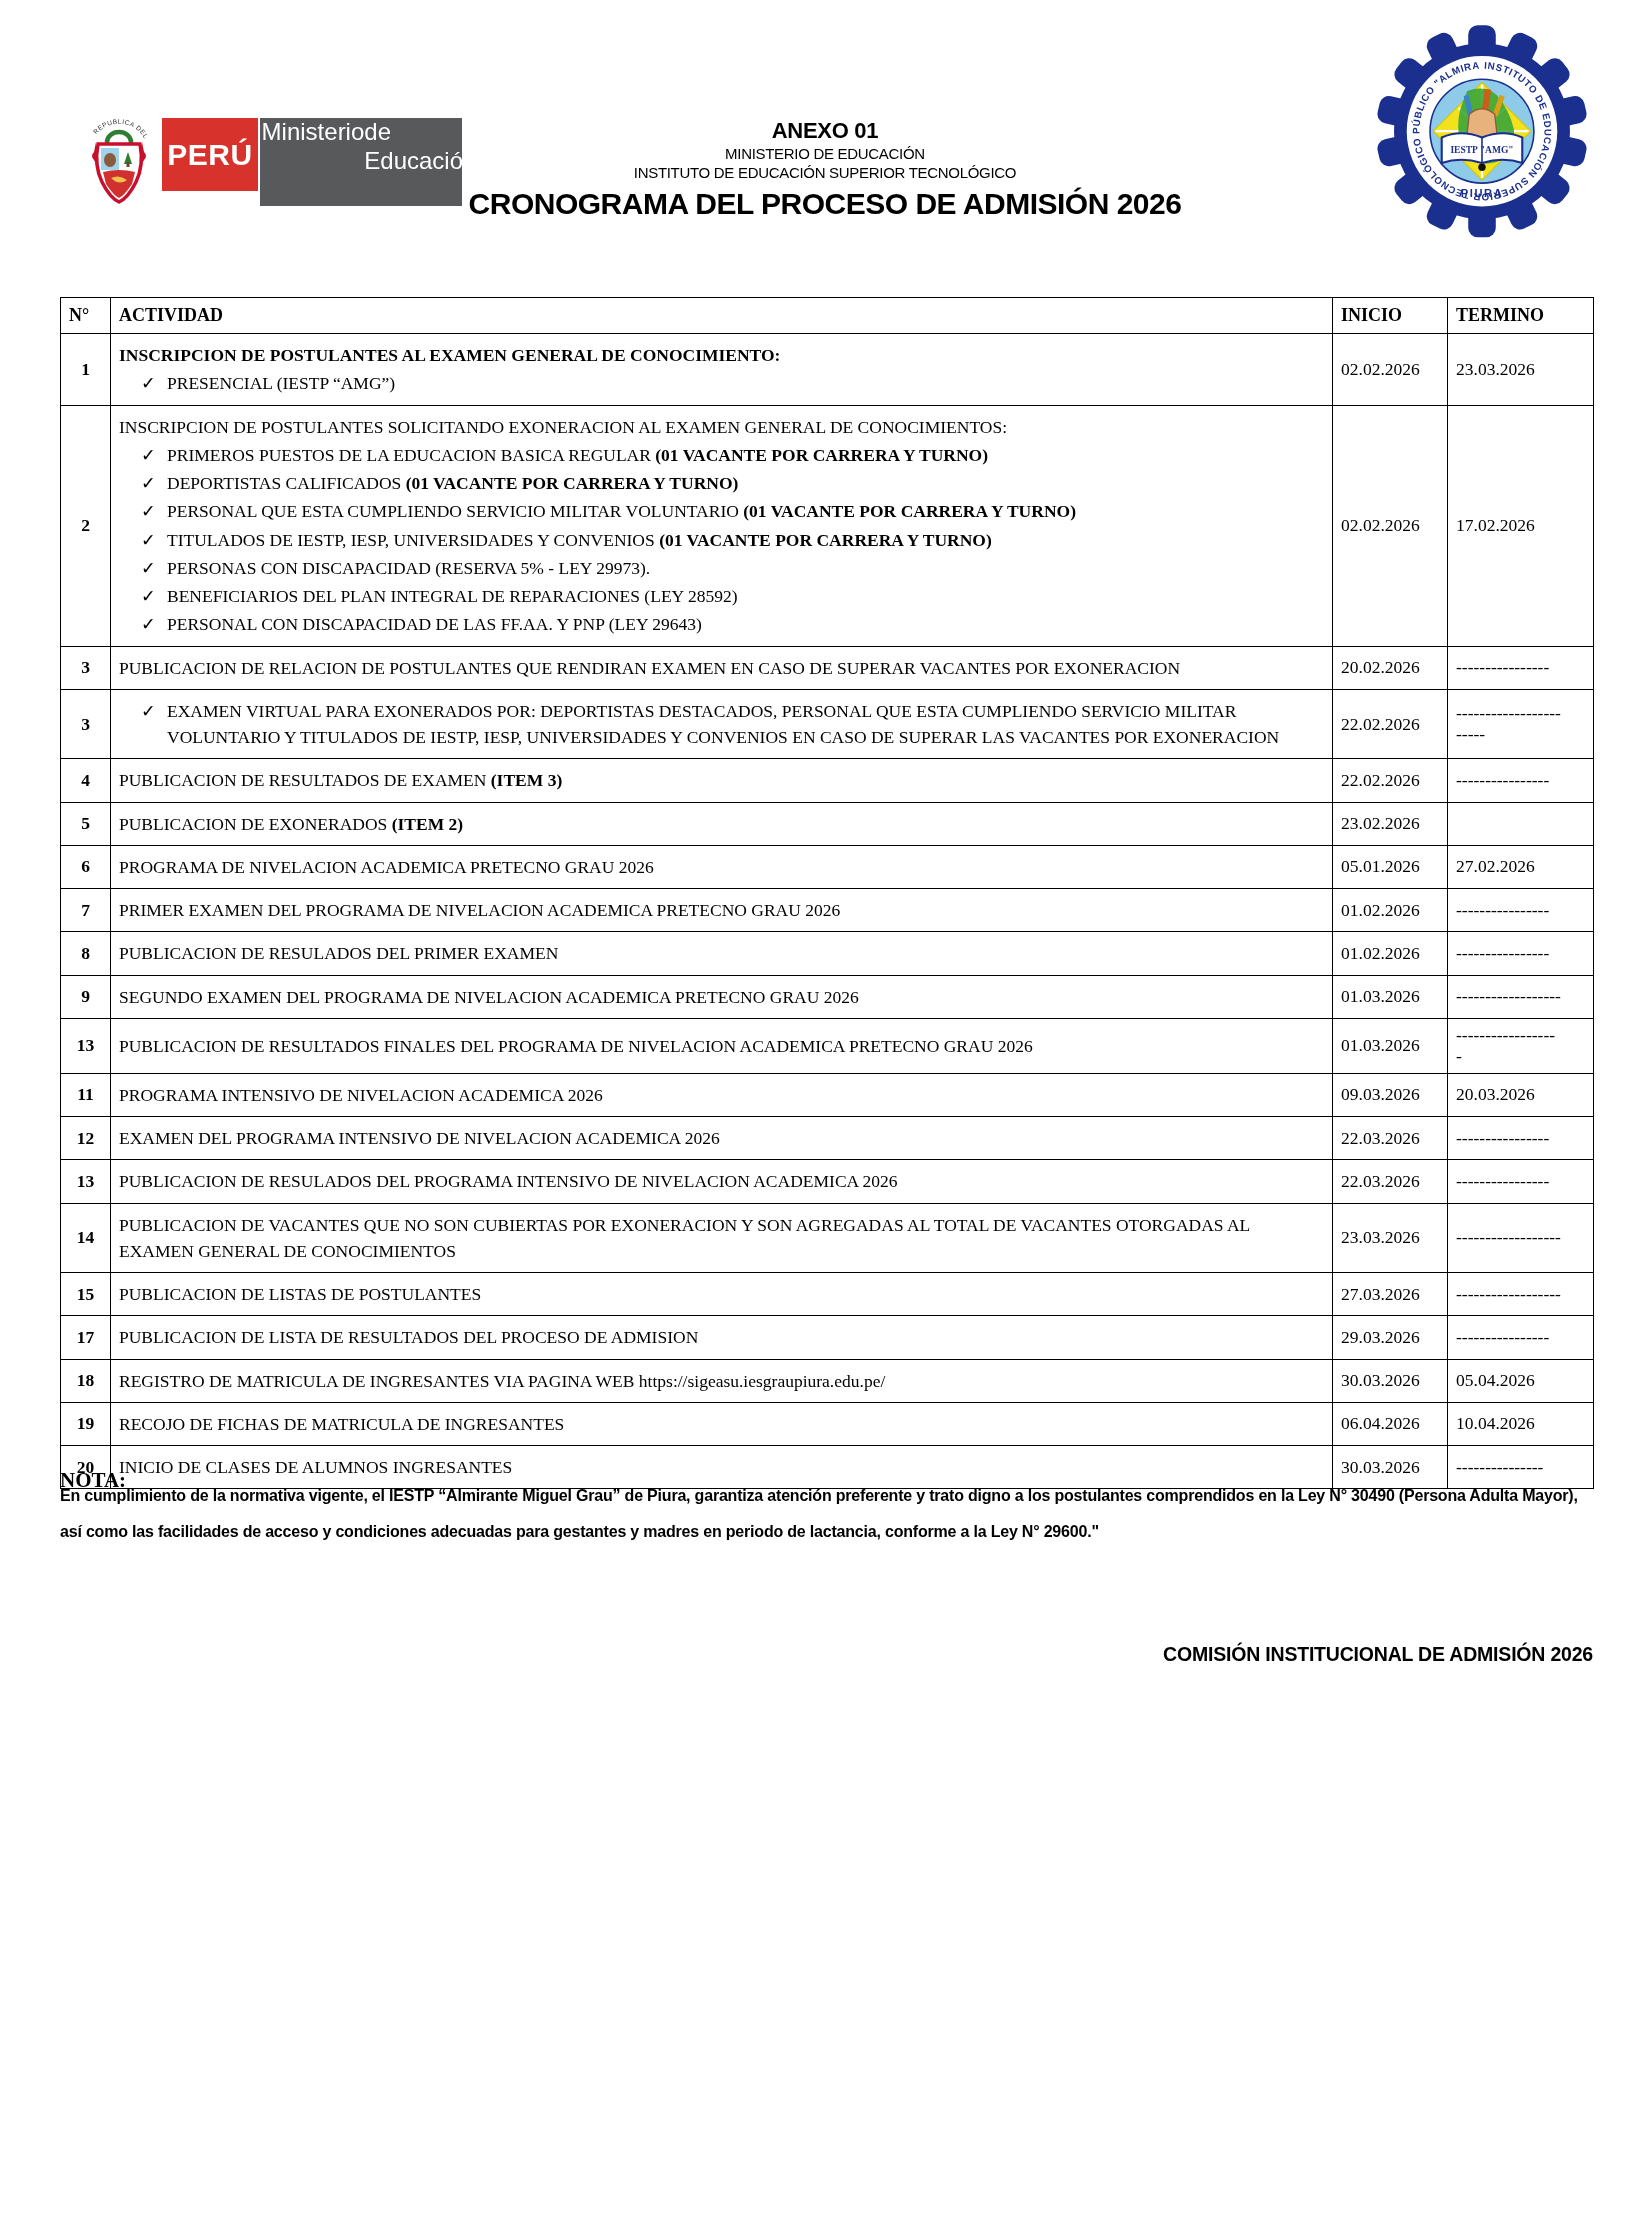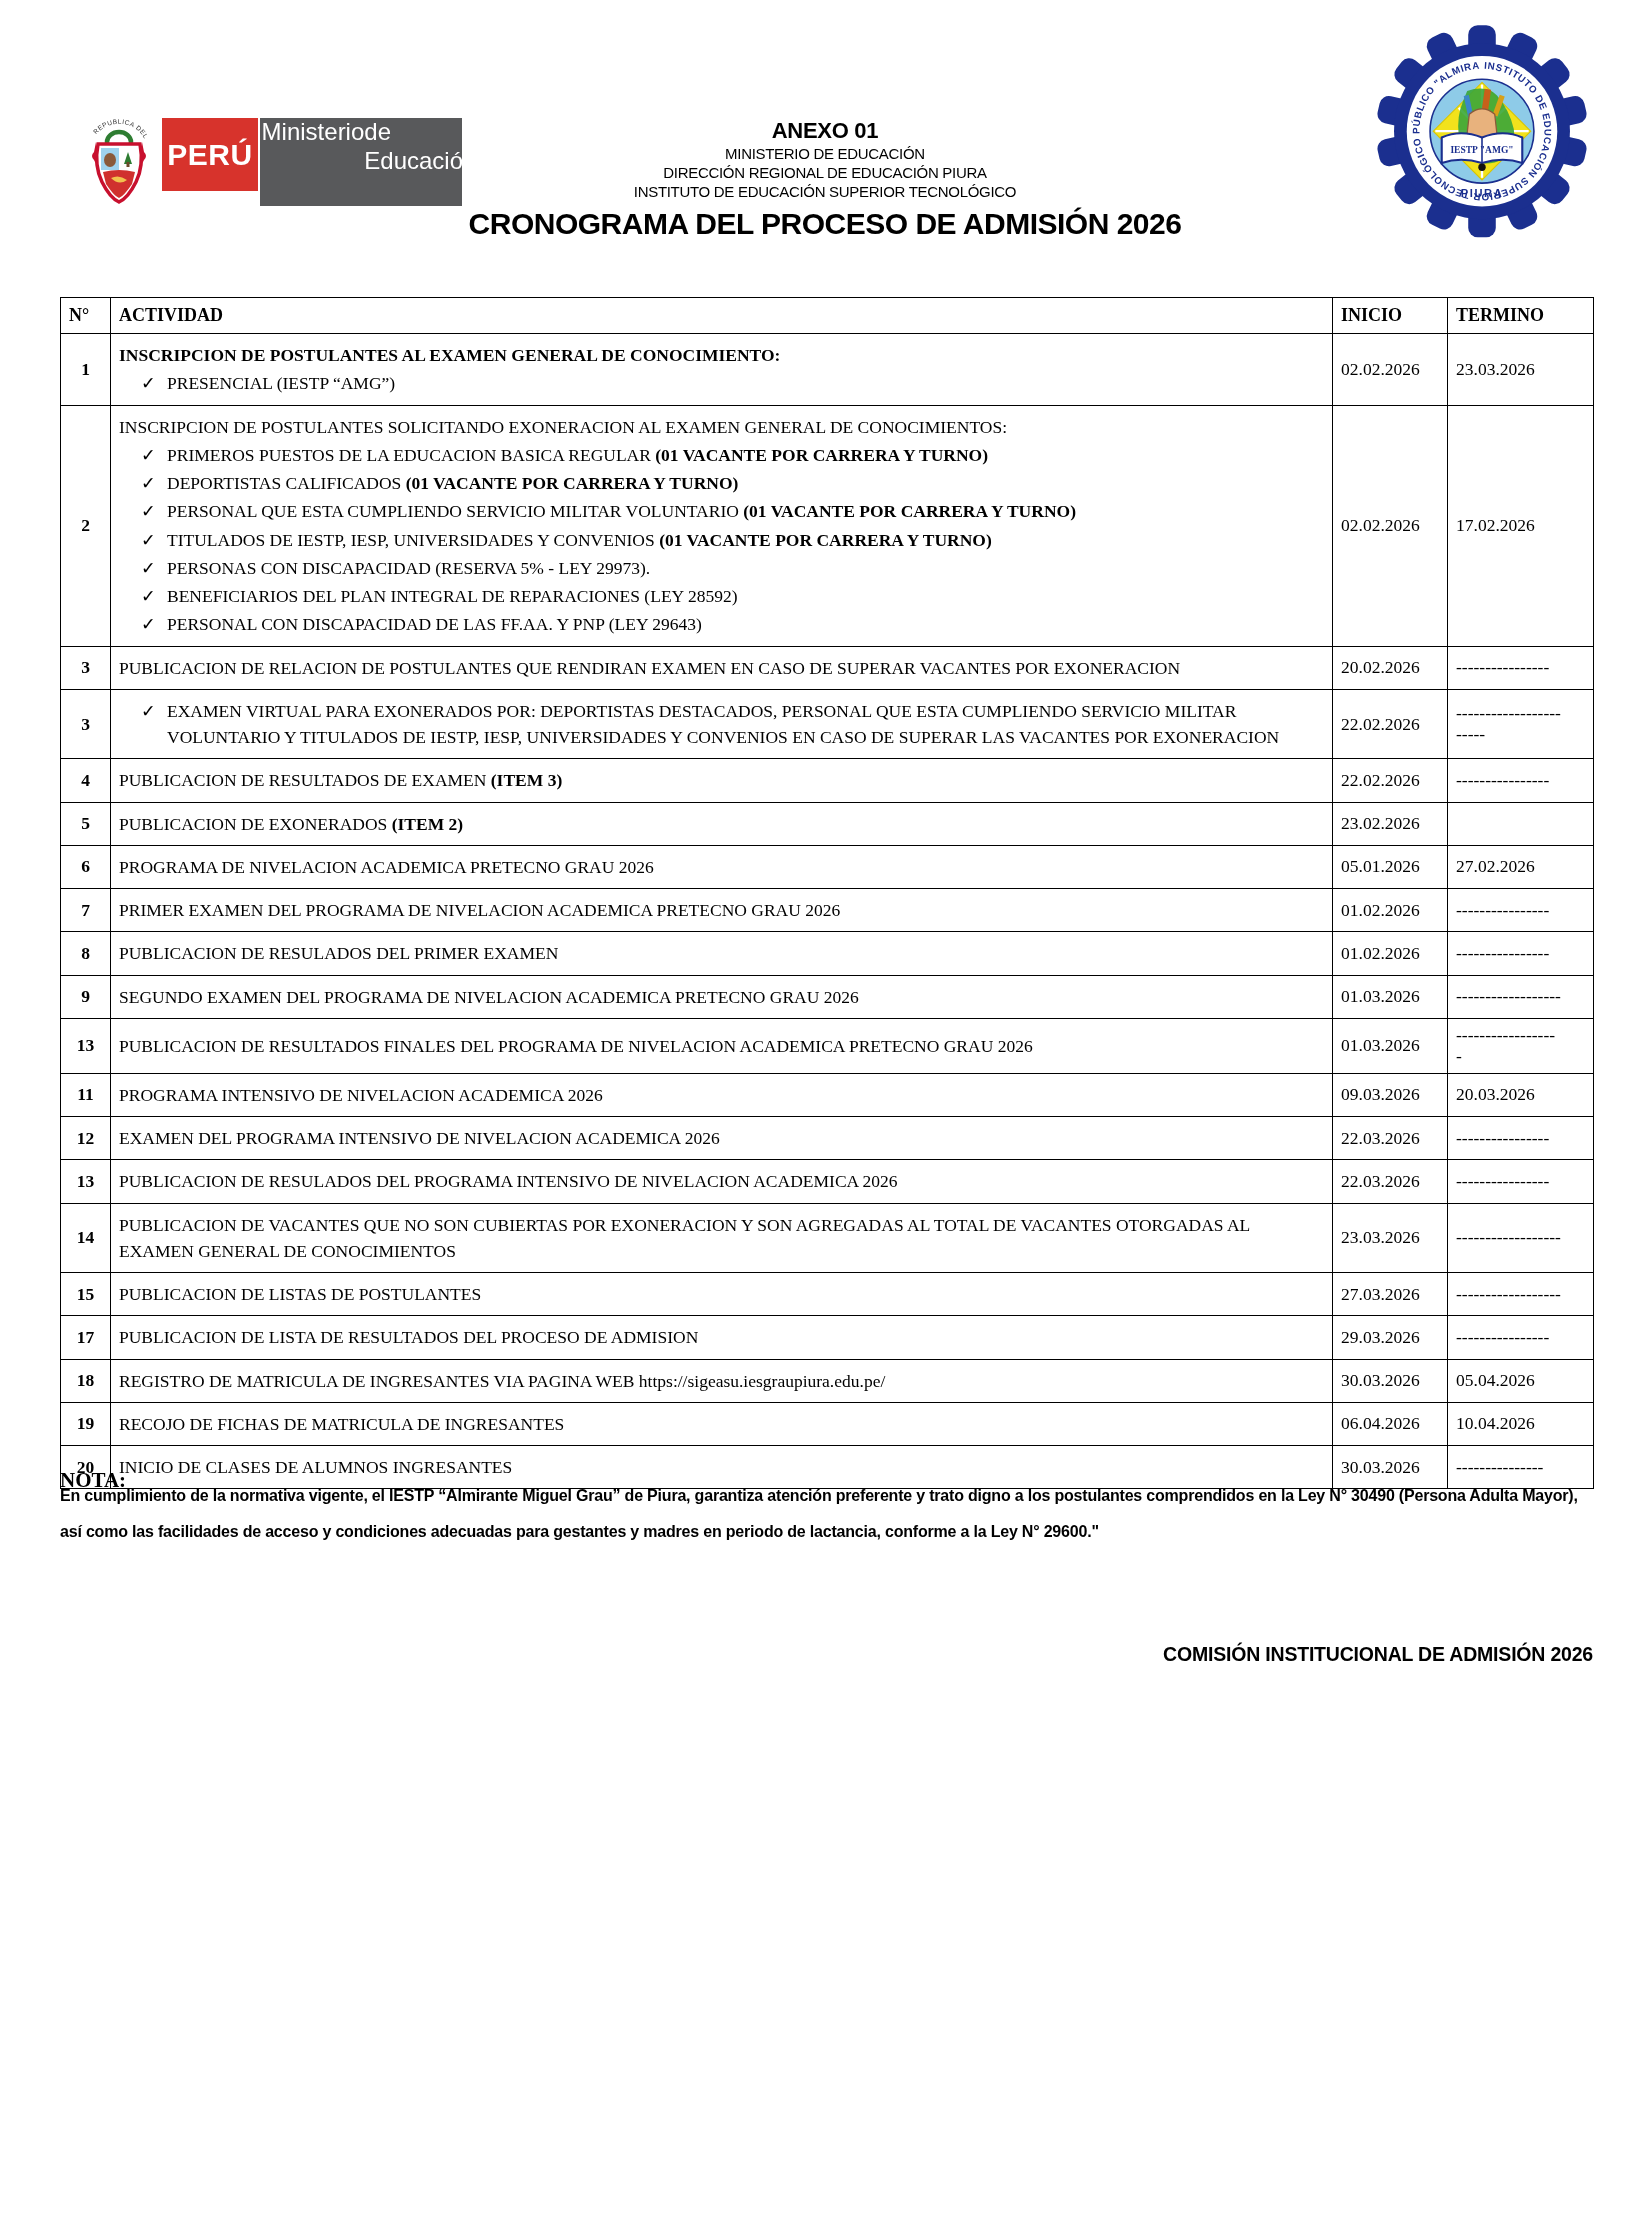--- a/index.html
+++ b/index.html
@@ -100,21 +100,20 @@
     </div>
     <div class="min-box">
       <span>Ministerio</span>
       <span>de Educación</span>
     </div>
   </div>
 
   <div class="center-head">
     <div class="anexo">ANEXO 01</div>
     <div class="org-line">MINISTERIO DE EDUCACIÓN</div>
-    <div class="org-line">DIRECCIÓN REGIONAL DE EDUCACIÓN PIURA</div>
     <div class="org-line">INSTITUTO DE EDUCACIÓN SUPERIOR TECNOLÓGICO</div>
     <div class="doc-title">CRONOGRAMA DEL PROCESO DE ADMISIÓN 2026</div>
   </div>
 
   <svg class="seal" viewBox="0 0 200 200">
     <g transform="translate(100,103)">
       <g fill="#1b2f8f">
         <g id="teeth">
             <rect x="-13" y="-100" width="26" height="32" rx="9" transform="rotate(0)"></rect>
             <rect x="-13" y="-100" width="26" height="32" rx="9" transform="rotate(25.714285714285715)"></rect>

